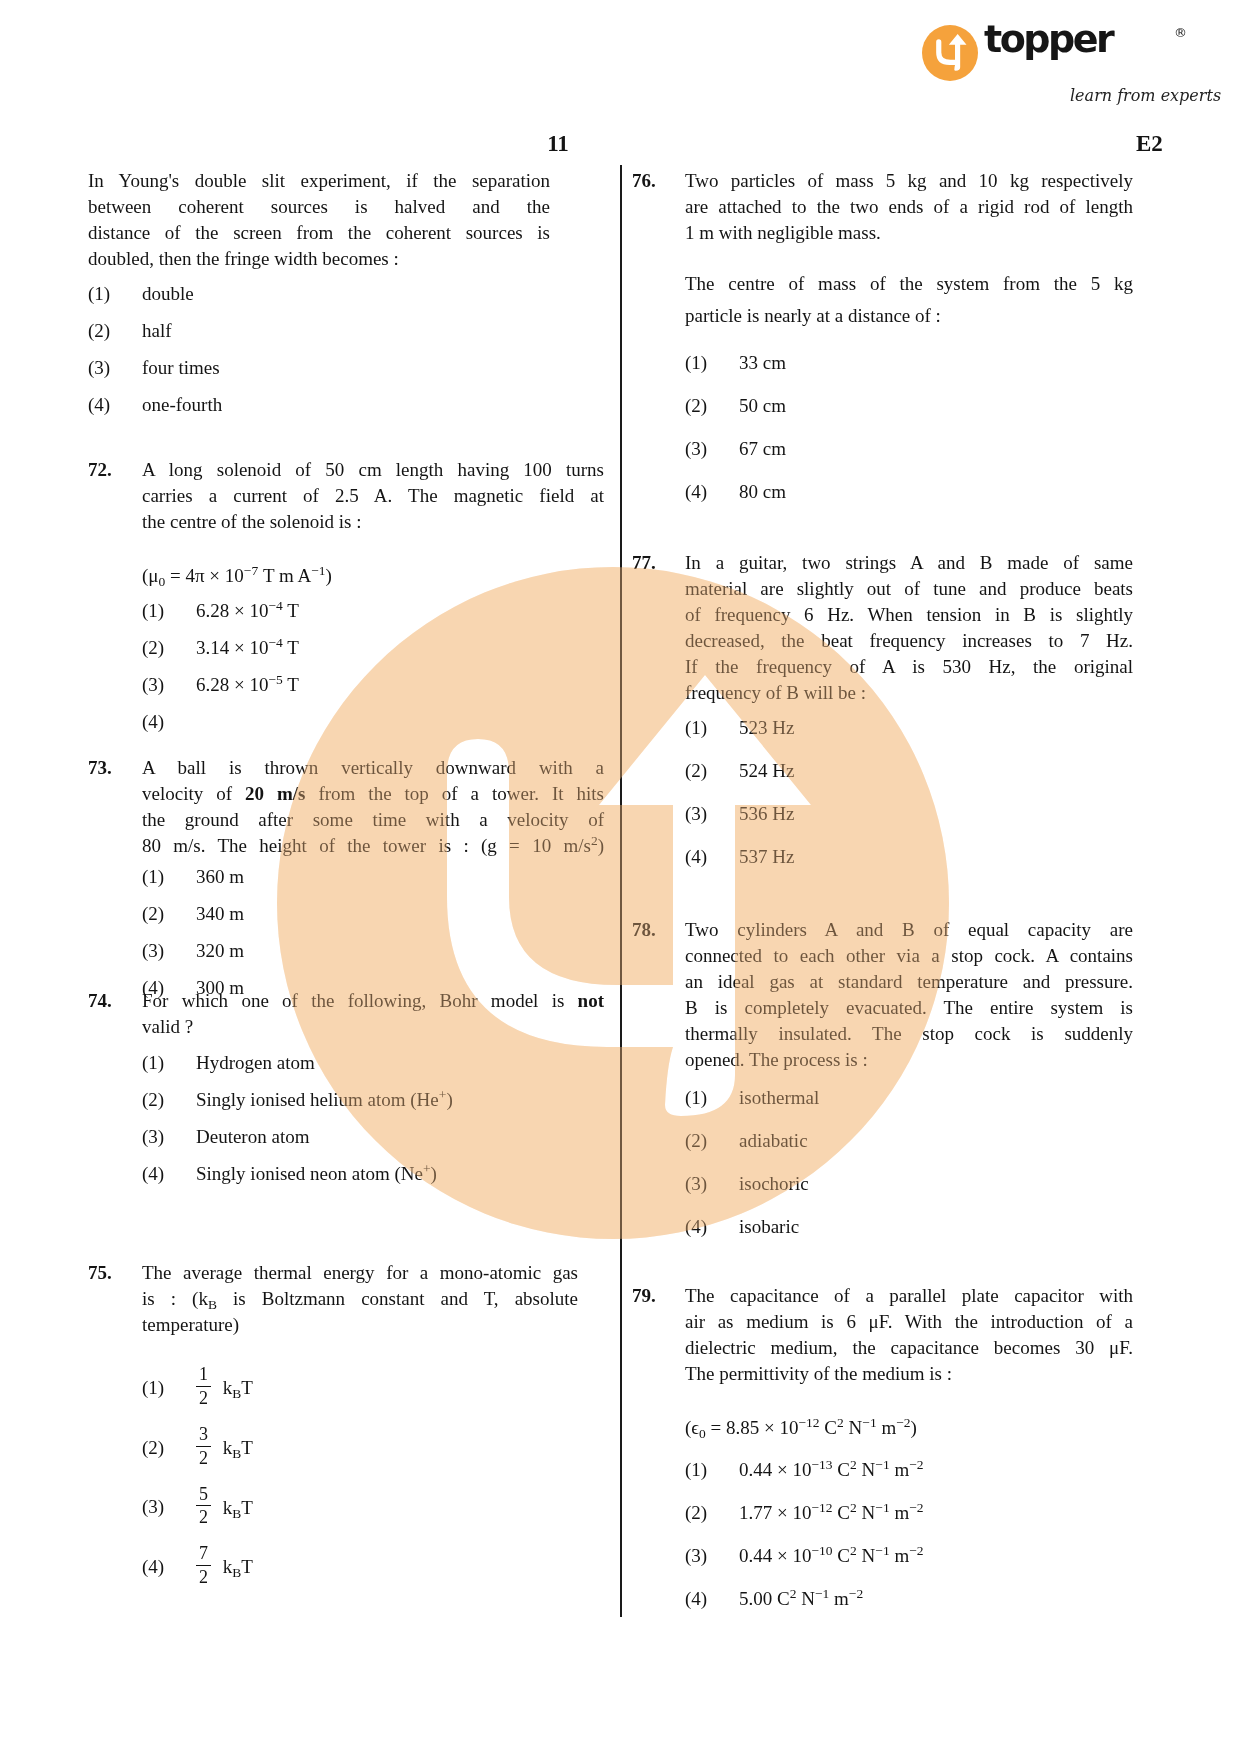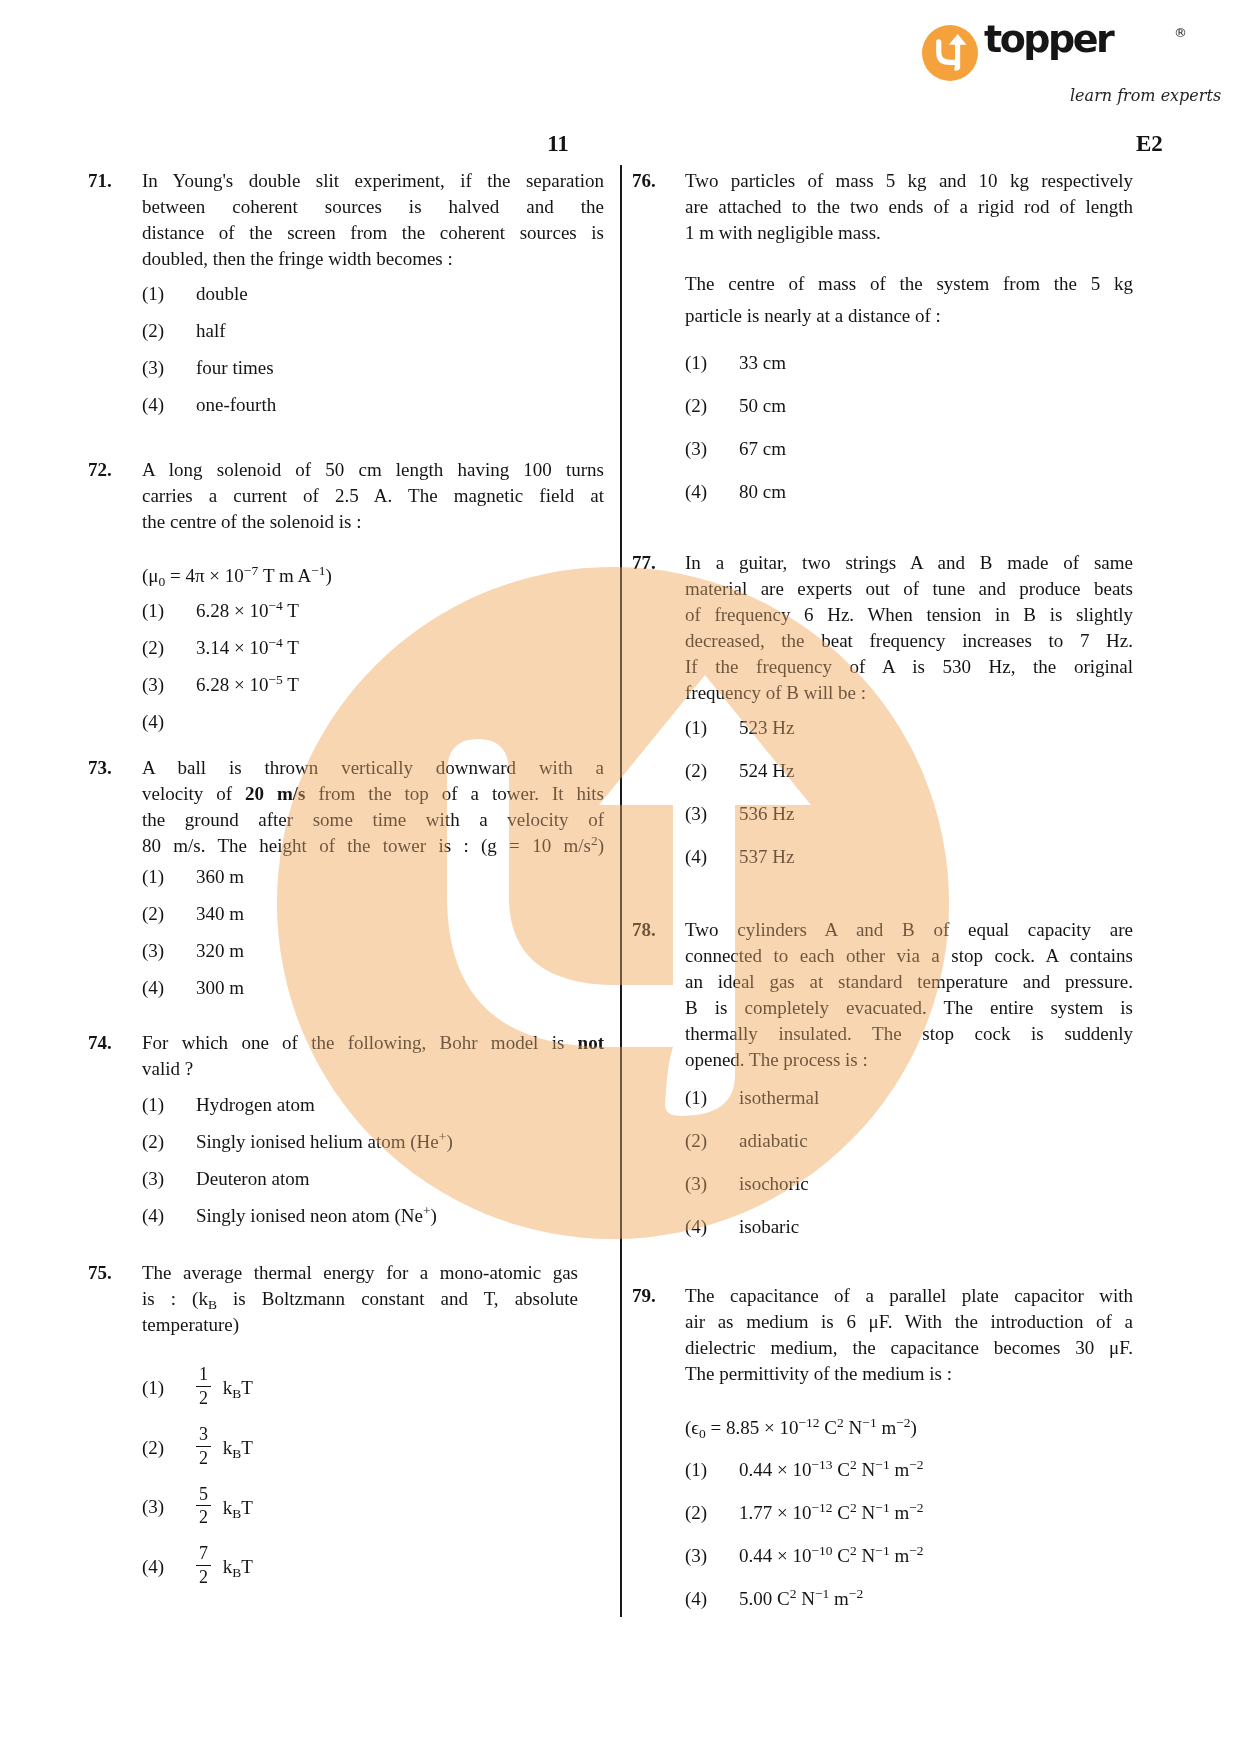--- a/index.html
+++ b/index.html
@@ -69,21 +69,20 @@
     <div class="tagline">learn from experts</div>
   </div>
 
   <div class="pageno">11</div>
   <div class="papercode">E2</div>
   <div class="divider"></div>
 
   <div class="col col-left">
 
     <section class="q" style="top:168px">
-      <div class="qnum">71.</div>
       <div class="qcontent">
         <div class="bl">In Young's double slit experiment, if the separation</div>
         <div class="bl">between coherent sources is halved and the</div>
         <div class="bl">distance of the screen from the coherent sources is</div>
         <div class="bl last">doubled, then the fringe width becomes :</div>
         <div class="opts" style="margin-top:9px">
           <div class="opt">
               <span class="olabel">(1)</span>
               <span class="otext">double</span>
             </div>
@@ -151,21 +150,21 @@
               <span class="otext">320 m</span>
             </div>
           <div class="opt">
               <span class="olabel">(4)</span>
               <span class="otext">300 m</span>
             </div>
         </div>
       </div>
     </section>
 
-    <section class="q" style="top:1030px">
+    <section class="q" style="top:988px">
       <div class="qnum">74.</div>
       <div class="qcontent">
         <div class="bl">For which one of the following, Bohr model is <b>not</b></div>
         <div class="bl last">valid ?</div>
         <div class="opts" style="margin-top:10px">
           <div class="opt">
               <span class="olabel">(1)</span>
               <span class="otext">Hydrogen atom</span>
             </div>
           <div class="opt">
@@ -254,21 +253,21 @@
               <span class="otext">80 cm</span>
             </div>
         </div>
       </div>
     </section>
 
     <section class="q" style="top:550px">
       <div class="qnum">77.</div>
       <div class="qcontent">
         <div class="bl">In a guitar, two strings A and B made of same</div>
-        <div class="bl">material are experts out of tune and produce beats</div>
+        <div class="bl">material are slightly out of tune and produce beats</div>
         <div class="bl">of frequency 6 Hz. When tension in B is slightly</div>
         <div class="bl">decreased, the beat frequency increases to 7 Hz.</div>
         <div class="bl">If the frequency of A is 530 Hz, the original</div>
         <div class="bl last">frequency of B will be :</div>
         <div class="opts" style="margin-top:9px">
           <div class="opt">
               <span class="olabel">(1)</span>
               <span class="otext">523 Hz</span>
             </div>
           <div class="opt">

